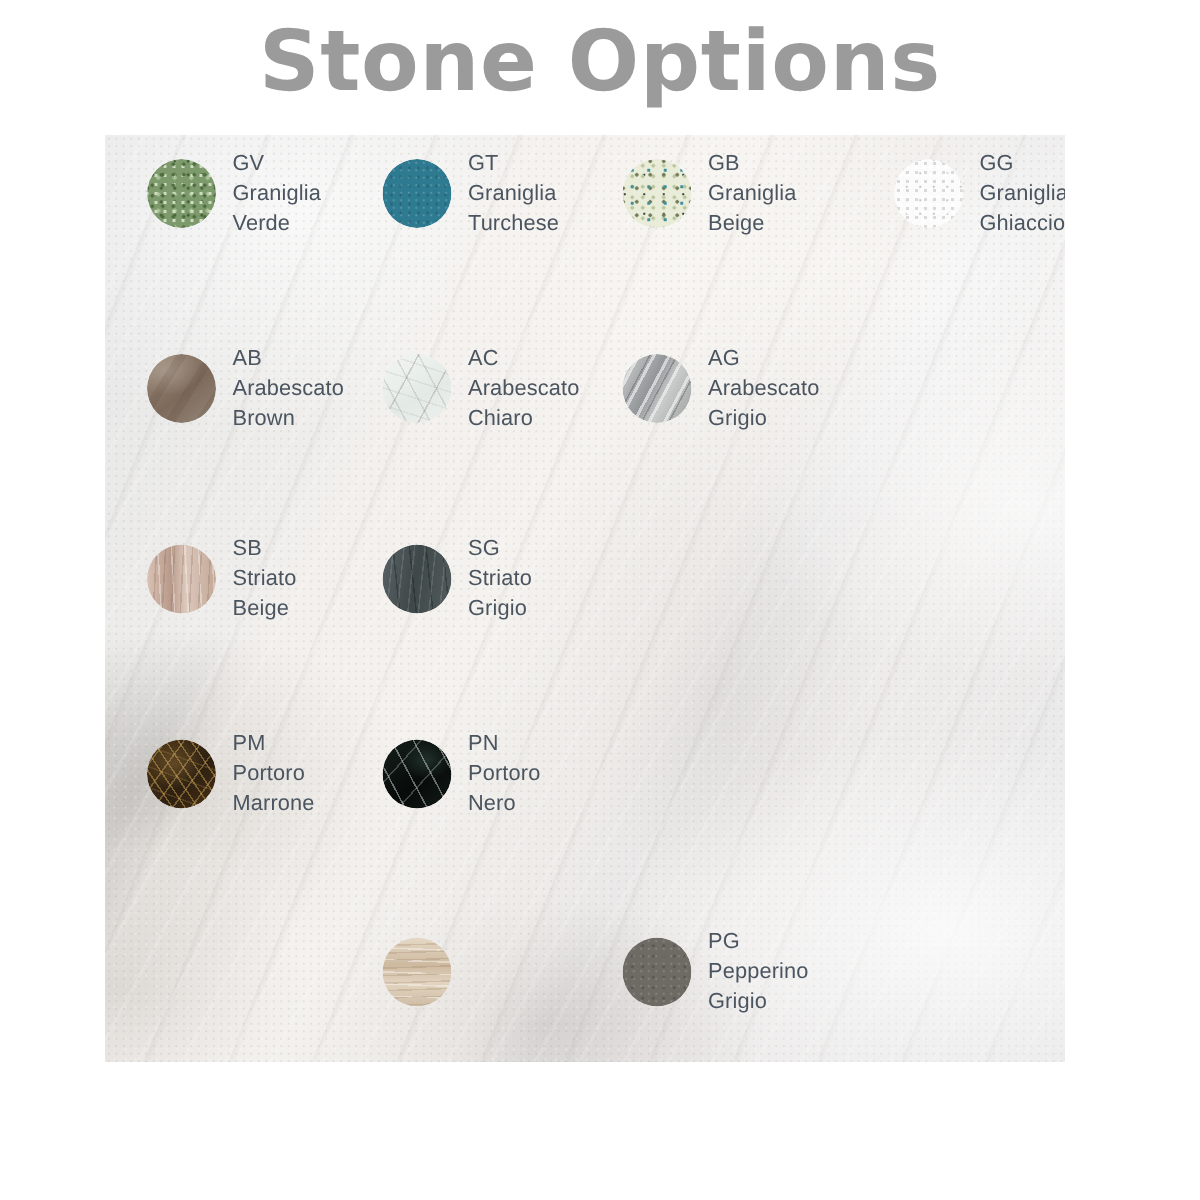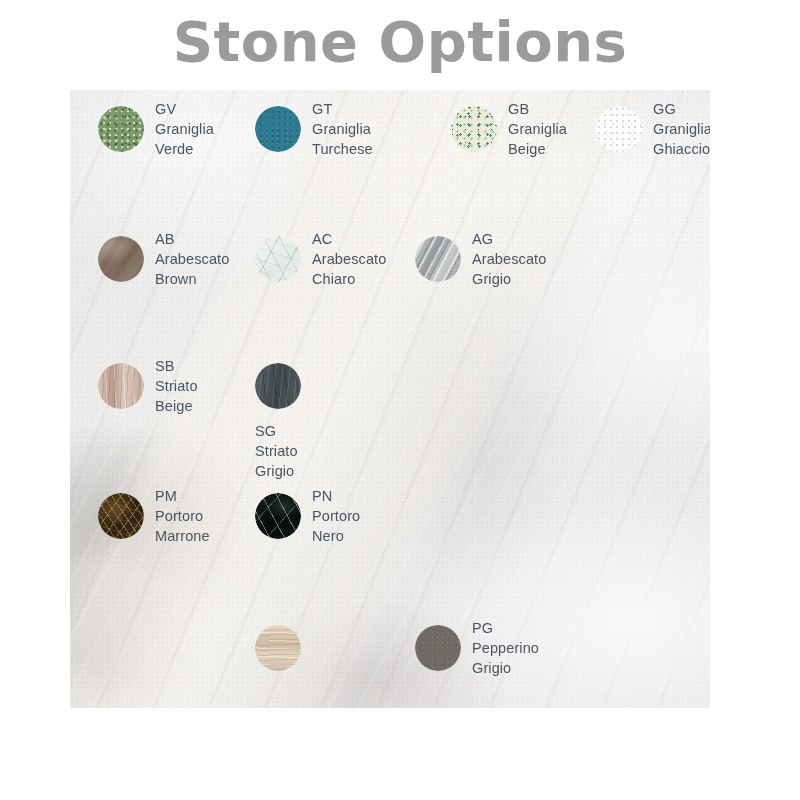--- a/index.html
+++ b/index.html
@@ -292,21 +292,21 @@
         <div class="labels"><span class="code">GV</span><span class="name">Graniglia
 Verde</span></div>
       </div>
       <div class="swatch-item" style="left: 185px; top: 8px;">
         <div class="swatch">
           <div class="tex t-gt"></div>
         </div>
         <div class="labels"><span class="code">GT</span><span class="name">Graniglia
 Turchese</span></div>
       </div>
-      <div class="swatch-item" style="left: 345px; top: 8px; justify-content: flex-end;">
+      <div class="swatch-item" style="left: 345px; top: 8px;">
         <div class="swatch">
           <div class="tex t-gb"></div>
         </div>
         <div class="labels"><span class="code">GB</span><span class="name">Graniglia
 Beige</span></div>
       </div>
       <div class="swatch-item" style="left: 526px; top: 8px;">
         <div class="swatch">
           <div class="tex t-gg"></div>
         </div>
@@ -334,21 +334,21 @@
         <div class="labels"><span class="code">AG</span><span class="name">Arabescato
 Grigio</span></div>
       </div>
       <div class="swatch-item" style="left: 28px; top: 265px;">
         <div class="swatch">
           <div class="tex t-sb"></div>
         </div>
         <div class="labels"><span class="code">SB</span><span class="name">Striato
 Beige</span></div>
       </div>
-      <div class="swatch-item" style="left: 185px; top: 265px; flex-direction: column;">
+      <div class="swatch-item" style="left: 185px; top: 265px;">
         <div class="swatch">
           <div class="tex t-sg"></div>
         </div>
         <div class="labels"><span class="code">SG</span><span class="name">Striato
 Grigio</span></div>
       </div>
       <div class="swatch-item" style="left: 28px; top: 395px;">
         <div class="swatch">
           <div class="tex t-pm"></div>
         </div>

